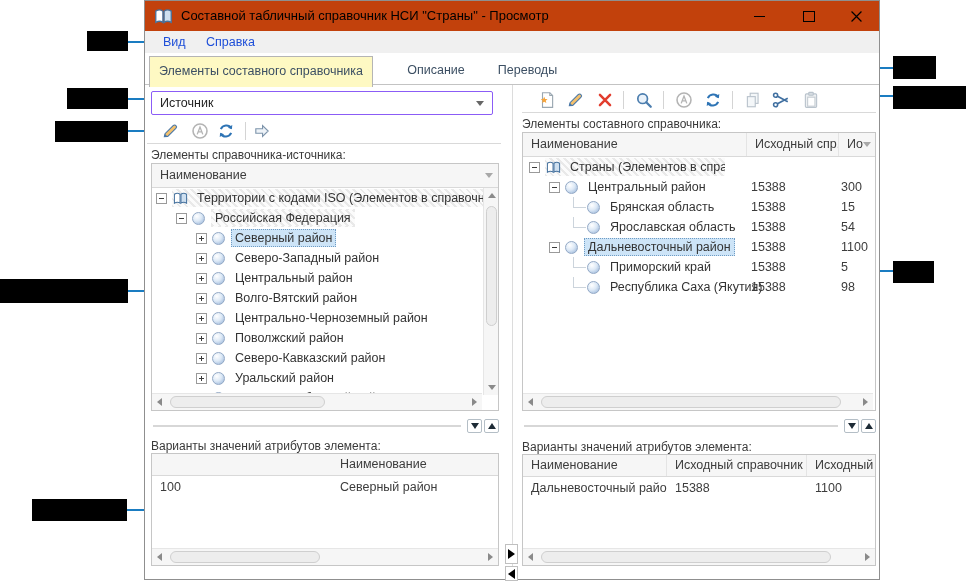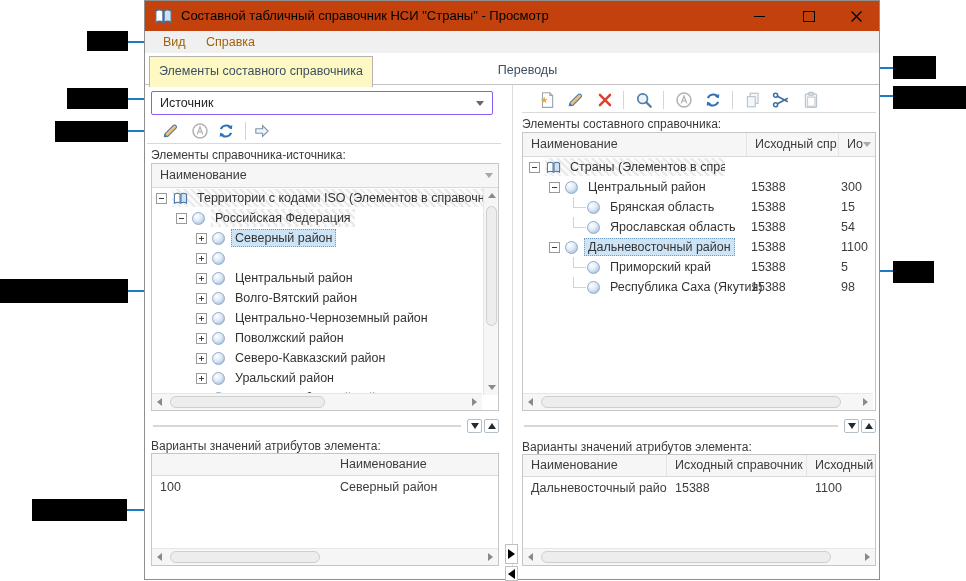--- a/index.html
+++ b/index.html
@@ -12,21 +12,21 @@
 
   
   .win{position:absolute;left:144px;top:0;width:736px;height:580px;background:#fff;border:1px solid #8f8f8f;box-sizing:border-box;}
   .titlebar{position:absolute;left:0;top:0;right:0;height:30px;background:#c2410c;}
   .title-icon{position:absolute;left:9px;top:6px;width:19px;height:19px;}
   .title-text{position:absolute;left:36px;top:0;height:30px;line-height:30px;font-size:13px;color:#000;white-space:nowrap;}
   .winbtn{position:absolute;top:0;width:34px;height:30px;display:flex;align-items:center;justify-content:center;}
   .btn-min span{display:block;width:11px;height:1px;background:#000;}
   .btn-max span{display:block;width:10px;height:9px;border:1px solid #000;}
   .menubar{position:absolute;left:0;top:30px;right:0;height:22px;background:#f0f0f0;}
-  .menu-item{position:absolute;top:0;height:20px;line-height:22px;font-size:12.5px;color:#a16207;padding:0 6px;}
+  .menu-item{position:absolute;top:0;height:20px;line-height:22px;font-size:12.5px;color:#1d4ed8;padding:0 6px;}
 
   
   .tabstrip{position:absolute;left:0;top:52px;right:0;height:32px;border-bottom:1px solid #c3c3c3;box-sizing:border-box;}
   .tab{position:absolute;top:3px;height:29px;line-height:28px;text-align:center;font-size:12.5px;color:#3c4f63;}
   .tab.active{background:#fef9c3;border:1px solid #b5b5b5;border-bottom:none;z-index:2;height:30px;}
 
   
   .panel-label{position:absolute;font-size:12px;color:#3a3a3a;white-space:nowrap;}
   .gridbox{position:absolute;border:1px solid #c6c6c6;background:#fff;box-sizing:border-box;overflow:hidden;}
   .ghead{position:absolute;left:0;top:0;right:0;height:24px;background:#f6f6f6;border-bottom:1px solid #d9d9d9;box-sizing:border-box;}
@@ -142,20 +142,21 @@
       </div>
     </div>
 
     <div class="menubar">
       <span class="menu-item" style="left:12px;">Вид</span>
       <span class="menu-item" style="left:55px;">Справка</span>
     </div>
 
     <div class="tabstrip">
       <div class="tab active" style="left:4px;width:222px;">Элементы составного справочника</div>
+      <div class="tab" style="left:236px;width:110px;">Описание</div>
       <div class="tab" style="left:330px;width:105px;">Переводы</div>
     </div>
 
     <div style="position:absolute;left:2px;top:84px;width:356px;height:496px;">
 
       <div class="combo" style="left:4px;top:6px;width:342px;height:24px;">
         <span class="cval">Источник</span>
         <span class="carrow"></span>
       </div>
 
@@ -212,20 +213,21 @@
             <span class="tlabel hatch">Российская Федерация</span>
           </div>
           <div class="trow d2 sel" style="top:40px;right:0;">
             <span class="exp plus"></span>
             <span class="sphere"></span>
             <span class="tlabel">Северный район</span>
           </div>
           <div class="trow d2" style="top:60px;right:0;">
             <span class="exp plus"></span>
             <span class="sphere"></span>
+            <span class="tlabel">Северо-Западный район</span>
           </div>
           <div class="trow d2" style="top:80px;right:0;">
             <span class="exp plus"></span>
             <span class="sphere"></span>
             <span class="tlabel">Центральный район</span>
           </div>
           <div class="trow d2" style="top:100px;right:0;align-items:center;">
             <span class="exp plus"></span>
             <span class="sphere"></span>
             <span class="tlabel">Волго-Вятский район</span>

